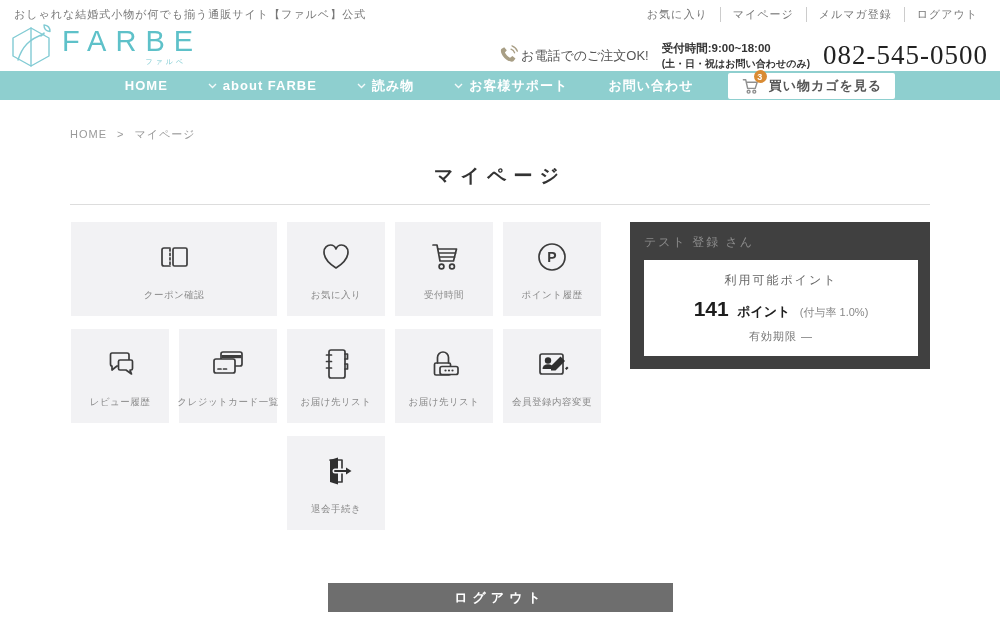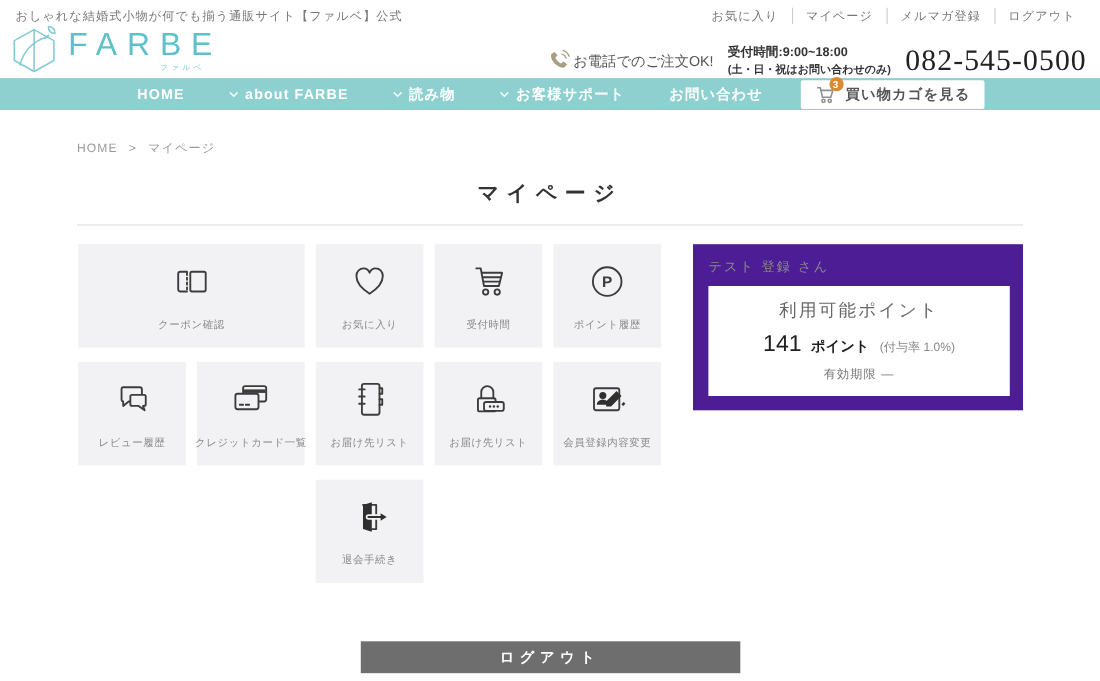--- a/index.html
+++ b/index.html
@@ -43,27 +43,27 @@
   
   .main{width:860px;margin:17px auto 0;display:flex;align-items:flex-start;}
   .tiles{width:532px;}
   .tile-row{display:flex;justify-content:center;gap:10px;margin-bottom:13px;}
   .tile{width:98px;height:94px;background:#f2f2f4;display:flex;flex-direction:column;
     align-items:center;justify-content:center;gap:8px;cursor:pointer;box-sizing:border-box;}
   .tile.wide{width:206px;}
   .tile-label{font-size:9.5px;color:#8a8a8a;letter-spacing:.5px;white-space:nowrap;}
   .ticon{stroke:#3c3c3c;fill:none;stroke-width:1.7;stroke-linecap:round;stroke-linejoin:round;}
   
-  .points-panel{margin-left:auto;width:300px;box-sizing:border-box;background:#4c1d95;
+  .points-panel{margin-left:auto;width:300px;box-sizing:border-box;background:#404040;
     padding:12px 12px 13px 14px;}
   .user-name{font-size:12px;color:#8a8a8a;letter-spacing:2px;margin-bottom:9px;}
   .points-card{background:#fff;text-align:center;padding:12px 4px 12px;}
-  .available{font-size:16px;color:#666;letter-spacing:2px;}
+  .available{font-size:12px;color:#666;letter-spacing:2px;}
   .points-line{margin-top:8px;color:#1e1e1e;}
-  .pts-val{font-size:21px;font-weight:normal;}
+  .pts-val{font-size:21px;font-weight:bold;}
   .pts-unit{font-size:13px;font-weight:bold;margin-left:4px;}
   .pts-rate{font-size:11px;color:#888;margin-left:5px;font-weight:normal;}
   .expiry{margin-top:8px;font-size:11px;color:#777;letter-spacing:1px;}
   
   .logout-btn{display:block;margin:40px auto 0;width:345px;height:29px;background:#6e6e6e;
     color:#fff;border:none;font-size:13px;font-weight:bold;letter-spacing:5px;
     cursor:pointer;font-family:inherit;}
 </style>
 </head>
 <body>

